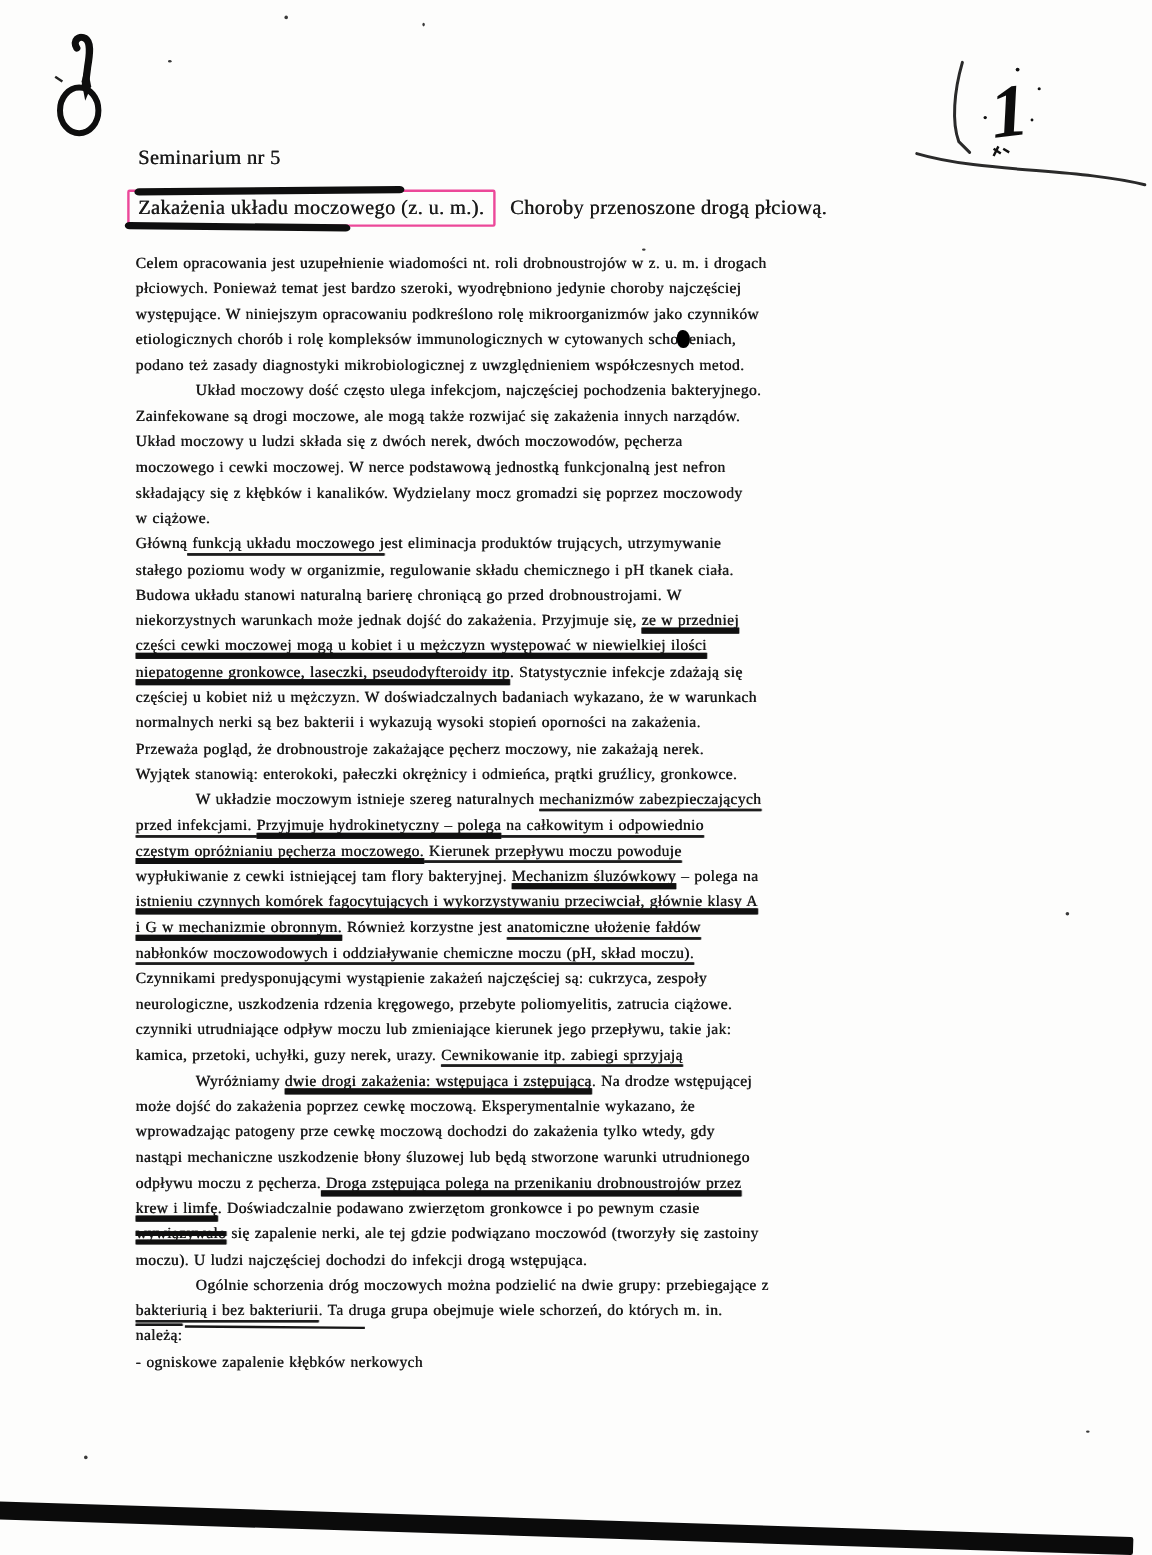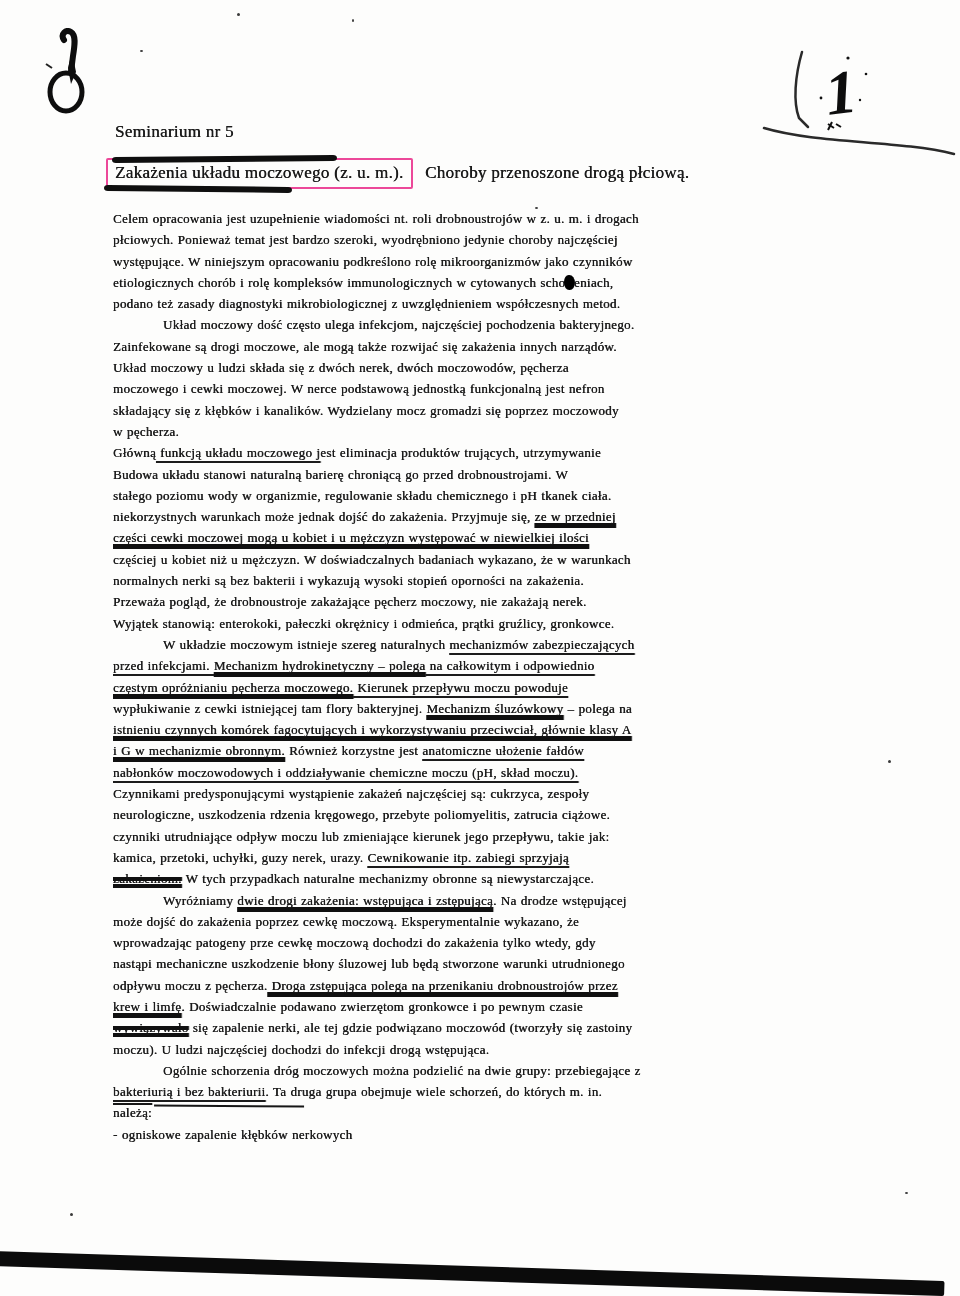--- a/index.html
+++ b/index.html
@@ -112,42 +112,42 @@
       <div class="tline"><span class="">Celem opracowania jest uzupełnienie wiadomości nt. roli drobnoustrojów w z. u. m. i drogach</span></div>
       <div class="tline"><span class="">płciowych. Ponieważ temat jest bardzo szeroki, wyodrębniono jedynie choroby najczęściej</span></div>
       <div class="tline"><span class="">występujące. W niniejszym opracowaniu podkreślono rolę mikroorganizmów jako czynników</span></div>
       <div class="tline"><span class="">etiologicznych chorób i rolę kompleksów immunologicznych w cytowanych scho</span><span class="sm">rz</span><span class="">eniach,</span></div>
       <div class="tline"><span class="">podano też zasady diagnostyki mikrobiologicznej z uwzględnieniem współczesnych metod.</span></div>
       <div class="tline ind"><span class="">Układ moczowy dość często ulega infekcjom, najczęściej pochodzenia bakteryjnego.</span></div>
       <div class="tline"><span class="">Zainfekowane są drogi moczowe, ale mogą także rozwijać się zakażenia innych narządów.</span></div>
       <div class="tline"><span class="">Układ moczowy u ludzi składa się z dwóch nerek, dwóch moczowodów, pęcherza</span></div>
       <div class="tline"><span class="">moczowego i cewki moczowej. W nerce podstawową jednostką funkcjonalną jest nefron</span></div>
       <div class="tline"><span class="">składający się z kłębków i kanalików. Wydzielany mocz gromadzi się poprzez moczowody</span></div>
-      <div class="tline"><span class="">w pęcherza.</span></div>
+      <div class="tline"><span class="">w ciążowe.</span></div>
       <div class="tline"><span class="">Główną</span><span class="u1"> funkcją układu moczowego j</span><span class="">est eliminacja produktów trujących, utrzymywanie</span></div>
+      <div class="tline"><span class="">stałego poziomu wody w organizmie, regulowanie składu chemicznego i pH tkanek ciała.</span></div>
       <div class="tline"><span class="">Budowa układu stanowi naturalną barierę chroniącą go przed drobnoustrojami. W</span></div>
-      <div class="tline"><span class="">stałego poziomu wody w organizmie, regulowanie składu chemicznego i pH tkanek ciała.</span></div>
       <div class="tline"><span class="">niekorzystnych warunkach może jednak dojść do zakażenia. Przyjmuje się, </span><span class="u2">ze w przedniej</span></div>
       <div class="tline"><span class="u2">części cewki moczowej mogą u kobiet i u mężczyzn występować w niewielkiej ilości</span></div>
+      <div class="tline"><span class="u2">niepatogenne gronkowce, laseczki, pseudodyfteroidy itp</span><span class="">. Statystycznie infekcje zdażają się</span></div>
       <div class="tline"><span class="">częściej u kobiet niż u mężczyzn. W doświadczalnych badaniach wykazano, że w warunkach</span></div>
       <div class="tline"><span class="">normalnych nerki są bez bakterii i wykazują wysoki stopień oporności na zakażenia.</span></div>
       <div class="tline"><span class="">Przeważa pogląd, że drobnoustroje zakażające pęcherz moczowy, nie zakażają nerek.</span></div>
       <div class="tline"><span class="">Wyjątek stanowią: enterokoki, pałeczki okrężnicy i odmieńca, prątki gruźlicy, gronkowce.</span></div>
       <div class="tline ind"><span class="">W układzie moczowym istnieje szereg naturalnych </span><span class="u1">mechanizmów zabezpieczających</span></div>
-      <div class="tline"><span class="u1">przed infekcjami. </span><span class="u2">Mechanizm hydrokinetyczny – polega</span><span class="u1"> na całkowitym i odpowiednio</span></div>
+      <div class="tline"><span class="u1">przed infekcjami. </span><span class="u2">Przyjmuje hydrokinetyczny – polega</span><span class="u1"> na całkowitym i odpowiednio</span></div>
       <div class="tline"><span class="u2">częstym opróżnianiu pęcherza moczowego.</span><span class="u1"> Kierunek przepływu moczu powoduje</span></div>
       <div class="tline"><span class="">wypłukiwanie z cewki istniejącej tam flory bakteryjnej. </span><span class="u2">Mechanizm śluzówkowy</span><span class=""> – polega na</span></div>
       <div class="tline"><span class="u2">istnieniu czynnych komórek fagocytujących i wykorzystywaniu przeciwciał, głównie klasy A</span></div>
       <div class="tline"><span class="u2">i G w mechanizmie obronnym.</span><span class=""> Również korzystne jest </span><span class="u1">anatomiczne ułożenie fałdów</span></div>
       <div class="tline"><span class="u1">nabłonków moczowodowych i oddziaływanie chemiczne moczu (pH, skład moczu).</span></div>
       <div class="tline"><span class="">Czynnikami predysponującymi wystąpienie zakażeń najczęściej są: cukrzyca, zespoły</span></div>
       <div class="tline"><span class="">neurologiczne, uszkodzenia rdzenia kręgowego, przebyte poliomyelitis, zatrucia ciążowe.</span></div>
       <div class="tline"><span class="">czynniki utrudniające odpływ moczu lub zmieniające kierunek jego przepływu, takie jak:</span></div>
       <div class="tline"><span class="">kamica, przetoki, uchyłki, guzy nerek, urazy. </span><span class="u1">Cewnikowanie itp. zabiegi sprzyjają</span></div>
-      <div class="tline"><span class="st">zakażeniom.</span><span class=""> W tych przypadkach naturalne mechanizmy obronne są niewystarczające.</span></div>
       <div class="tline ind"><span class="">Wyróżniamy </span><span class="u2">dwie drogi zakażenia: wstępująca i zstępującą</span><span class="">.  Na drodze wstępującej</span></div>
       <div class="tline"><span class="">może dojść do zakażenia poprzez cewkę moczową. Eksperymentalnie wykazano, że</span></div>
       <div class="tline"><span class="">wprowadzając patogeny prze cewkę moczową dochodzi do zakażenia tylko wtedy, gdy</span></div>
       <div class="tline"><span class="">nastąpi mechaniczne uszkodzenie błony śluzowej lub będą stworzone warunki utrudnionego</span></div>
       <div class="tline"><span class="">odpływu moczu z pęcherza.</span><span class="u2"> Droga zstępująca polega na przenikaniu drobnoustrojów przez</span></div>
       <div class="tline"><span class="u2">krew i limfę</span><span class="">. Doświadczalnie podawano zwierzętom gronkowce i po pewnym czasie</span></div>
       <div class="tline"><span class="st">wywiązywało</span><span class=""> się zapalenie nerki, ale tej gdzie podwiązano moczowód (tworzyły się zastoiny</span></div>
       <div class="tline"><span class="">moczu). U ludzi najczęściej dochodzi do infekcji drogą wstępująca.</span></div>
       <div class="tline ind"><span class="">Ogólnie schorzenia dróg moczowych można podzielić na dwie grupy: przebiegające z</span></div>
       <div class="tline"><span class="u1">bakteriurią i bez bakteriurii</span><span class="">. Ta druga grupa obejmuje wiele schorzeń, do których m. in.</span></div>

